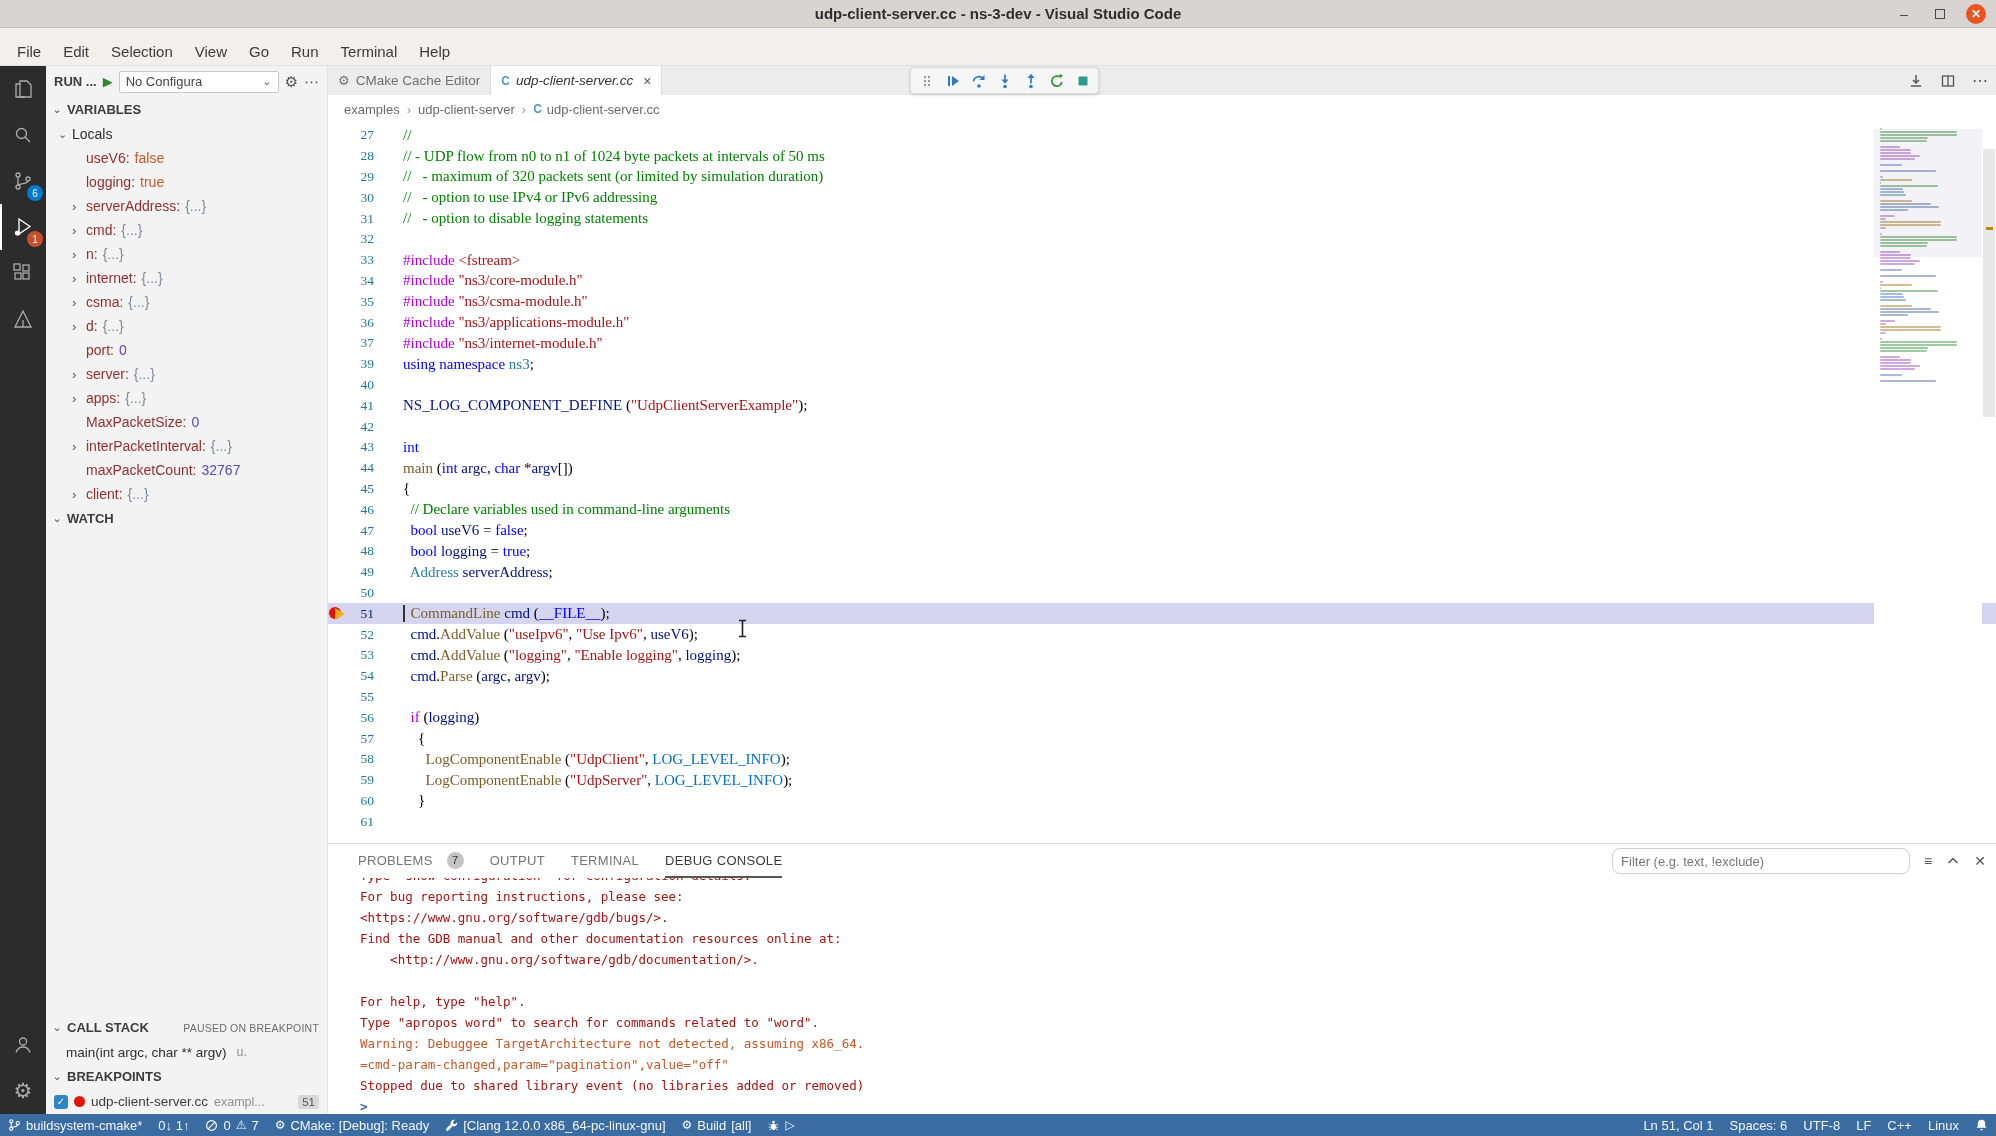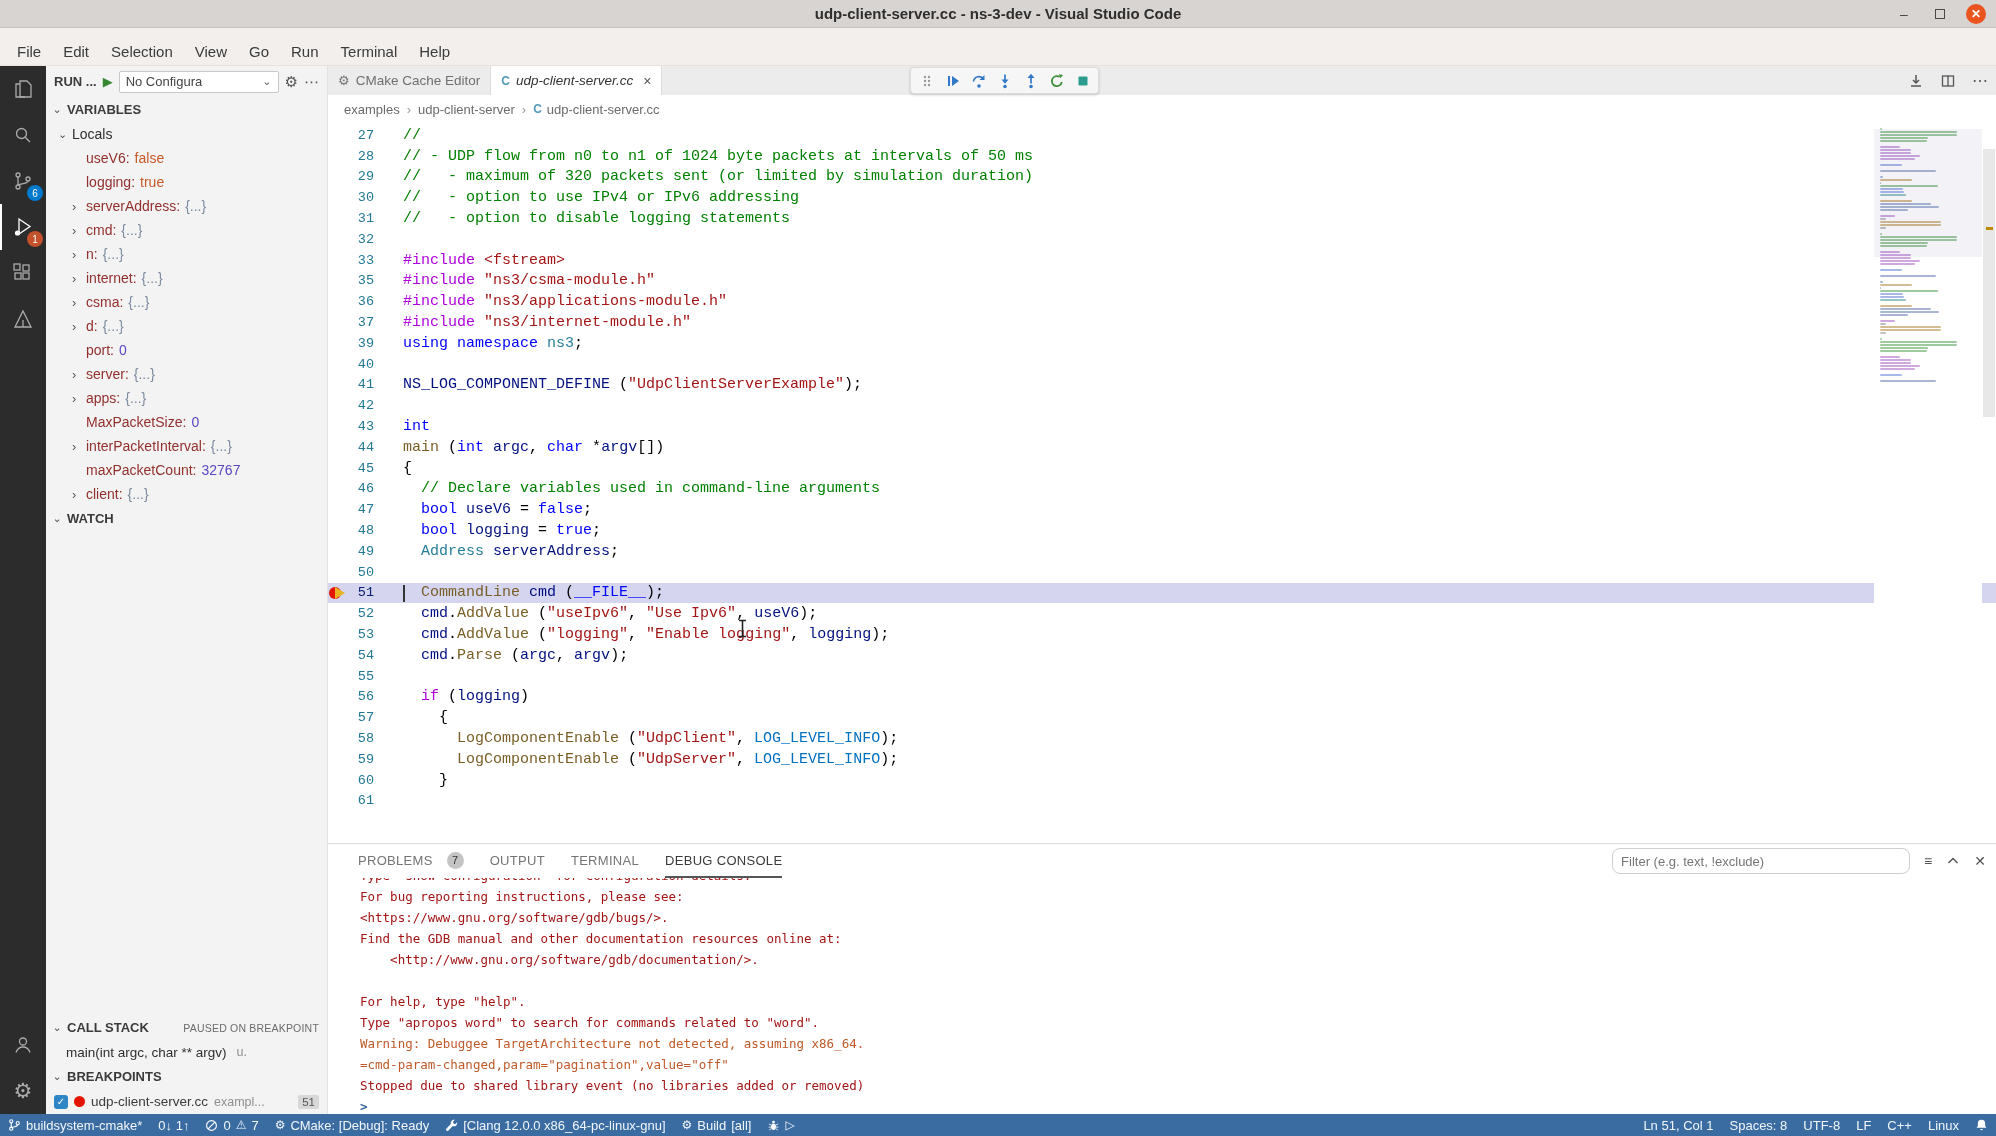--- a/index.html
+++ b/index.html
@@ -71,21 +71,21 @@
 .tab-close{color:#555;font-size:14px;margin-left:4px;cursor:pointer}
 .ic-c{color:#519aba;font-weight:bold;font-size:12px}
 .ic-gear{color:#777;font-size:13px}
 .editor-actions{position:absolute;right:8px;top:0;height:29px;display:flex;align-items:center;gap:16px;color:#555}
 .ea{cursor:pointer;display:flex;align-items:center}
 .debug-toolbar{position:absolute;left:582px;top:1px;height:27px;background:#f6f6f6;border:1px solid #ddd;border-radius:4px;box-shadow:0 1px 3px rgba(0,0,0,.18);display:flex;align-items:center;padding:0 3px;gap:1px;z-index:7}
 .dt-btn{width:25px;height:24px;display:flex;align-items:center;justify-content:center;cursor:pointer;border-radius:3px}
 .breadcrumbs{height:28px;display:flex;align-items:center;padding-left:16px;font-size:13px;color:#6b6b6b;gap:7px;flex:none}
 .bc-sep{color:#9a9a9a}
 .bc-item{cursor:pointer;display:flex;align-items:center;gap:5px}
-.code-wrap{flex:1;position:relative;overflow:hidden;font-family:Liberation Mono, monospace;font-size:15px;padding-top:2px}
+.code-wrap{flex:1;position:relative;overflow:hidden;font-family:Liberation Serif, serif;font-size:15px;padding-top:2px}
 .code-line{height:20.8px;display:flex;align-items:center;position:relative;white-space:pre}
 .code-line.active{background:#d5d5f0}
 .glyph{width:16px;height:100%;position:relative;flex:none}
 .ln{width:30px;text-align:right;color:#237893;font-size:13.5px;flex:none}
 .code-line.active .ln{color:#0b216f}
 .code-text{padding-left:29px}
 .curr-dot{position:absolute;left:1px;top:4px;width:12px;height:12px;border-radius:50%;background:#e51400}
 .curr-arrow{position:absolute;left:7px;top:4.5px;width:0;height:0;border-top:6px solid transparent;border-bottom:6px solid transparent;border-left:10px solid #eab220}
 .caret{position:absolute;left:75px;top:2px;width:2px;height:17px;background:#333}
 .tk-com{color:#008000}.tk-pp{color:#af00db}.tk-str{color:#a31515}.tk-kw{color:#0000ff}
@@ -426,20 +426,21 @@
 
         <div class="code-wrap">
           <div>
               <div class="code-line"><span class="glyph"></span><span class="ln">27</span><span class="code-text"><span class="tk-com">//</span></span></div>
               <div class="code-line"><span class="glyph"></span><span class="ln">28</span><span class="code-text"><span class="tk-com">// - UDP flow from n0 to n1 of 1024 byte packets at intervals of 50 ms</span></span></div>
               <div class="code-line"><span class="glyph"></span><span class="ln">29</span><span class="code-text"><span class="tk-com">//   - maximum of 320 packets sent (or limited by simulation duration)</span></span></div>
               <div class="code-line"><span class="glyph"></span><span class="ln">30</span><span class="code-text"><span class="tk-com">//   - option to use IPv4 or IPv6 addressing</span></span></div>
               <div class="code-line"><span class="glyph"></span><span class="ln">31</span><span class="code-text"><span class="tk-com">//   - option to disable logging statements</span></span></div>
               <div class="code-line"><span class="glyph"></span><span class="ln">32</span><span class="code-text"></span></div>
               <div class="code-line"><span class="glyph"></span><span class="ln">33</span><span class="code-text"><span class="tk-pp">#include </span><span class="tk-str">&lt;fstream&gt;</span></span></div>
+              <div class="code-line"><span class="glyph"></span><span class="ln">34</span><span class="code-text"><span class="tk-pp">#include </span><span class="tk-str">"ns3/core-module.h"</span></span></div>
               <div class="code-line"><span class="glyph"></span><span class="ln">35</span><span class="code-text"><span class="tk-pp">#include </span><span class="tk-str">"ns3/csma-module.h"</span></span></div>
               <div class="code-line"><span class="glyph"></span><span class="ln">36</span><span class="code-text"><span class="tk-pp">#include </span><span class="tk-str">"ns3/applications-module.h"</span></span></div>
               <div class="code-line"><span class="glyph"></span><span class="ln">37</span><span class="code-text"><span class="tk-pp">#include </span><span class="tk-str">"ns3/internet-module.h"</span></span></div>
               <div class="code-line"><span class="glyph"></span><span class="ln">39</span><span class="code-text"><span class="tk-kw">using</span><span class="tk-txt"> </span><span class="tk-kw">namespace</span><span class="tk-txt"> </span><span class="tk-type">ns3</span><span class="tk-txt">;</span></span></div>
               <div class="code-line"><span class="glyph"></span><span class="ln">40</span><span class="code-text"></span></div>
               <div class="code-line"><span class="glyph"></span><span class="ln">41</span><span class="code-text"><span class="tk-var">NS_LOG_COMPONENT_DEFINE</span><span class="tk-txt"> (</span><span class="tk-str">"UdpClientServerExample"</span><span class="tk-txt">);</span></span></div>
               <div class="code-line"><span class="glyph"></span><span class="ln">42</span><span class="code-text"></span></div>
               <div class="code-line"><span class="glyph"></span><span class="ln">43</span><span class="code-text"><span class="tk-kw">int</span></span></div>
               <div class="code-line"><span class="glyph"></span><span class="ln">44</span><span class="code-text"><span class="tk-fn">main</span><span class="tk-txt"> (</span><span class="tk-kw">int</span><span class="tk-txt"> </span><span class="tk-var">argc</span><span class="tk-txt">, </span><span class="tk-kw">char</span><span class="tk-txt"> *</span><span class="tk-var">argv</span><span class="tk-txt">[])</span></span></div>
               <div class="code-line"><span class="glyph"></span><span class="ln">45</span><span class="code-text"><span class="tk-txt">{</span></span></div>
@@ -636,21 +637,21 @@
             <path d="M5 7.5 2.3 6M5 10H2M5 12 2.6 13.6M11 7.5 13.7 6M11 10h3M11 12l2.4 1.6" stroke="#fff" stroke-width="1"></path>
           </svg>
         <span class="sb-glyph">▷</span>
       </div>
     </div>
     <div class="sb-group">
       <div class="sb-item">
           <span>Ln 51, Col 1</span>
         </div>
       <div class="sb-item">
-          <span>Spaces: 8</span>
+          <span>Spaces: 6</span>
         </div>
       <div class="sb-item">
           <span>UTF-8</span>
         </div>
       <div class="sb-item">
           <span>LF</span>
         </div>
       <div class="sb-item">
           <span>C++</span>
         </div>

